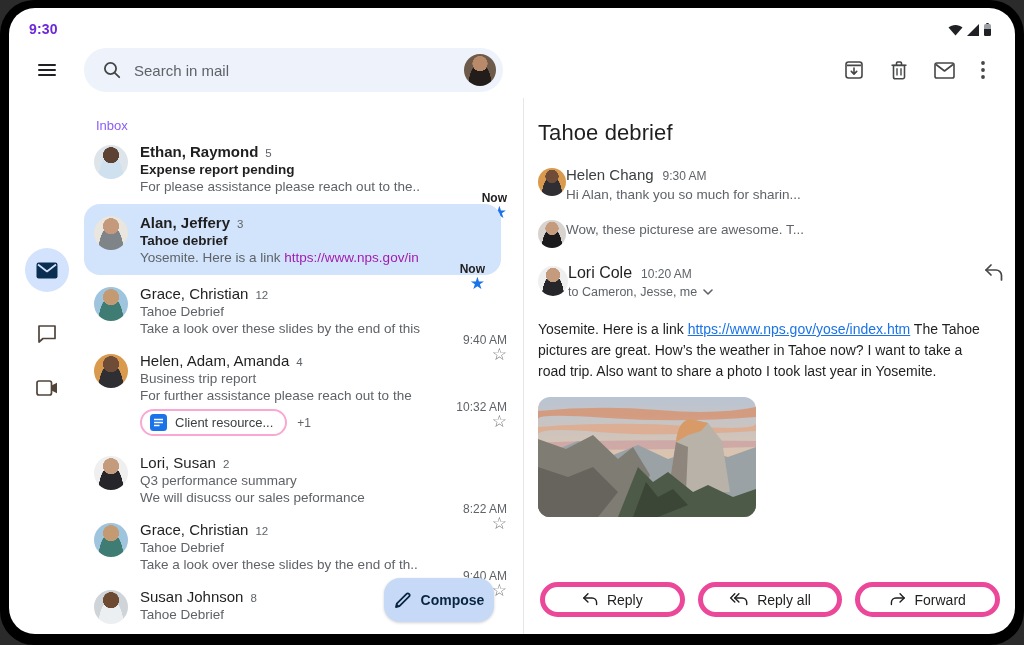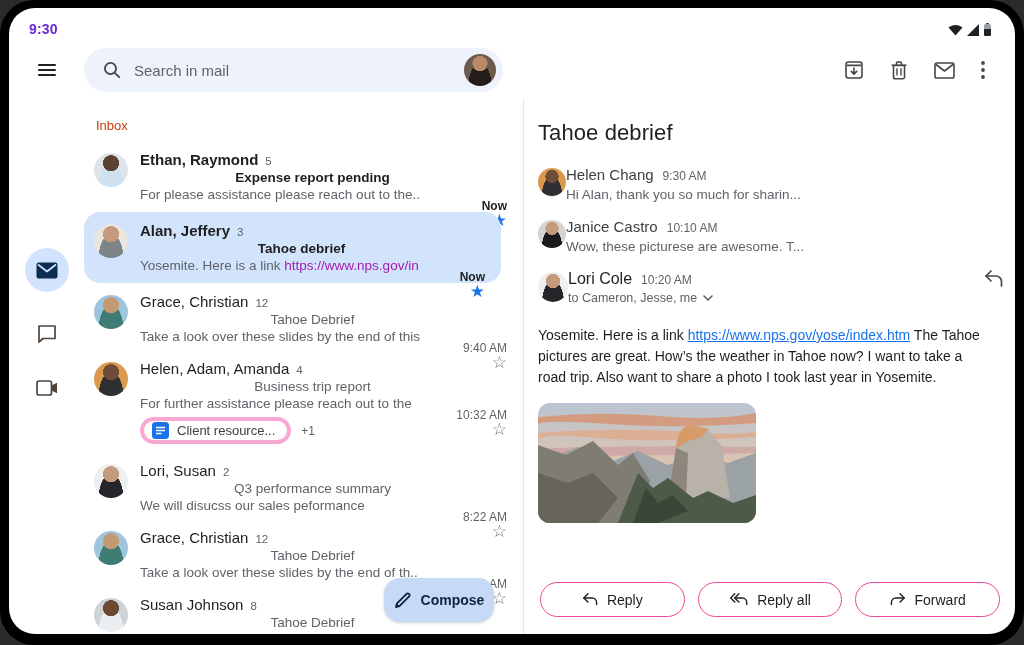--- a/index.html
+++ b/index.html
@@ -25,40 +25,40 @@
 
   
   .content { flex:1; display:flex; min-height:0; position:relative; }
   .rail { width:75px; display:flex; flex-direction:column; align-items:center; padding-top:150px; gap:30px; }
   .rail-active { width:44px; height:44px; border-radius:50%; background:#d3e3fd; display:flex; align-items:center; justify-content:center; cursor:pointer; }
   .rail-btn { width:24px; height:24px; display:flex; align-items:center; justify-content:center; cursor:pointer; }
   .vdivider { width:1px; background:#e5e7ea; }
 
   
   .listpane { width:439px; position:relative; overflow:hidden; display:flex; flex-direction:column; }
-  .inboxlabel { font-size:13px; color:#c2410c; margin:20px 0 10px 12px; }
+  .inboxlabel { font-size:13px; color:#8b5cf6; margin:20px 0 2px 12px; }
   .row { display:flex; gap:12px; padding:8px 38px 8px 10px; border-radius:16px; cursor:pointer; position:relative; }
   .row.selected { background:#d2e3fc; padding-top:10px; padding-bottom:10px; margin:2px 22px 2px 0; }
   .row .av { width:34px; height:34px; margin-top:2px; }
   .rowmain { flex:1; min-width:0; }
   .nameline { display:flex; align-items:baseline; gap:7px; }
   .rname { font-size:15px; color:#1f1f1f; }
   .rcount { font-size:11.5px; color:#5f6368; }
-  .rsubject { font-size:13.5px; color:#5f6368; margin-top:2px; white-space:nowrap;text-align:center; }
+  .rsubject { font-size:13.5px; color:#5f6368; margin-top:2px; white-space:nowrap; }
   .rsnippet { font-size:13.5px; color:#5f6368; margin-top:2px; white-space:nowrap; }
   .unread .rname, .unread .rsubject { font-weight:700; color:#1f1f1f; }
   .rowside { position:absolute; right:16px; top:8px; bottom:8px; display:flex; flex-direction:column; align-items:flex-end; justify-content:space-between;margin-top:48px; }
   .selected .rowside { right:16px; }
   .rtime { font-size:12px; color:#5f6368; }
   .unread .rtime { font-weight:700; color:#1f1f1f; }
   .star { font-size:17px; line-height:16px; color:#747775; cursor:pointer; }
   .star.on { color:#1a73e8; }
   .linkblue { color:#a21caf; }
   .chiprow { display:flex; align-items:center; gap:10px; margin:6px 0 2px 0; }
-  .chip { display:inline-flex; align-items:center; gap:8px; border:4px solid #f9a8d4; border-radius:14px; height:27px; padding:0 12px 0 8px; cursor:pointer; background:#fff; }
+  .chip { display:inline-flex; align-items:center; gap:8px; border:2px solid #f9a8d4; border-radius:14px; height:27px; padding:0 12px 0 8px; cursor:pointer; background:#fff; }
   .chiptext { font-size:13px; color:#3c4043; }
   .chipextra { font-size:12px; color:#5f6368; }
   .compose { position:absolute; right:29px; bottom:12px; width:110px; height:44px; background:#c6daf8; border-radius:16px; display:flex; align-items:center; justify-content:center; gap:10px; cursor:pointer; box-shadow:0 1px 3px rgba(0,0,0,.18); }
   .composetext { font-size:14px; font-weight:700; color:#0a2540; }
 
   
   .detail { flex:1; position:relative; padding:0 15px 0 14px; overflow:hidden; }
   .dtitle { font-size:22px; color:#1f1f1f; margin-top:22px; letter-spacing:.1px; }
   .msg { display:flex; margin-top:16px; align-items:flex-start; }
   .msg .av { width:28px; height:28px; margin-top:2px; }
@@ -66,21 +66,21 @@
   .mname { font-size:15px; color:#3c4043; }
   .mname.dark { font-size:16px; color:#1f1f1f; }
   .mtime { font-size:12px; color:#5f6368; }
   .msnippet { font-size:13.5px; color:#5f6368; margin-top:4px; }
   .mrecips { font-size:12.5px; color:#5f6368; margin-top:3px; display:flex; align-items:center; gap:6px; cursor:pointer; }
   .replyico { position:absolute; right:12px; cursor:pointer; }
   .mbody { font-size:14px; line-height:21px; color:#1f1f1f; margin-top:20px; max-width:452px; }
   .mbody a { color:#1a73e8; }
   .photo { display:block; margin-top:15px; border-radius:12px; overflow:hidden; width:218px; height:120px; cursor:pointer; }
   .btnrow { position:absolute; left:16px; right:15px; bottom:17px; display:flex; gap:13px; }
-  .pillbtn { flex:1; height:35px; border:1px solid #ec4899; border-radius:18px; background:#fff; display:flex; align-items:center; justify-content:center; gap:9px; cursor:pointer; }
+  .pillbtn { flex:1; height:35px; border:5px solid #ec4899; border-radius:18px; background:#fff; display:flex; align-items:center; justify-content:center; gap:9px; cursor:pointer; }
   .pillbtn span { font-size:14px; color:#1f1f1f; }
 
   
   .av { border-radius:50%; background:#ccc; }
   .p-ethan  { background: radial-gradient(circle at 50% 30%, #5d4234 0 27%, transparent 28%), radial-gradient(ellipse at 50% 108%, #cfe0ee 0 52%, transparent 53%), #dde5ea; }
   .p-alan   { background: radial-gradient(circle at 50% 30%, #c59a7c 0 27%, transparent 28%), radial-gradient(ellipse at 50% 108%, #7e8487 0 52%, transparent 53%), #e9e6df; }
   .p-grace  { background: radial-gradient(circle at 50% 30%, #c39a72 0 27%, transparent 28%), radial-gradient(ellipse at 50% 108%, #3f7d74 0 52%, transparent 53%), #9ec4de; }
   .p-helen  { background: radial-gradient(circle at 50% 30%, #6f4c38 0 27%, transparent 28%), radial-gradient(ellipse at 50% 108%, #2f2f33 0 52%, transparent 53%), #d99a4e; }
   .p-lori   { background: radial-gradient(circle at 50% 30%, #c49b7d 0 27%, transparent 28%), radial-gradient(ellipse at 50% 108%, #26262a 0 52%, transparent 53%), #efefef; }
   .p-susan  { background: radial-gradient(circle at 50% 30%, #6e4a33 0 27%, transparent 28%), radial-gradient(ellipse at 50% 108%, #eceff1 0 52%, transparent 53%), #cfd4d8; }
@@ -324,24 +324,20 @@
                 <span class="mname">Helen Chang</span>
                 <span class="mtime">9:30 AM</span>
               </div>
             <div class="msnippet">Hi Alan, thank you so much for sharin...</div>
           </div>
         </div>
 
         <div class="msg">
           <div class="av p-janice"></div>
           <div>
-            <div class="mhead">
-                <span class="mname">Janice Castro</span>
-                <span class="mtime">10:10 AM</span>
-              </div>
             <div class="msnippet">Wow, these picturese are awesome. T...</div>
           </div>
         </div>
 
         <div class="msg">
           <div class="av p-lori" style="width:30px;height:30px;"></div>
           <div>
             <div class="mhead">
                 <span class="mname dark">Lori Cole</span>
                 <span class="mtime">10:20 AM</span>

